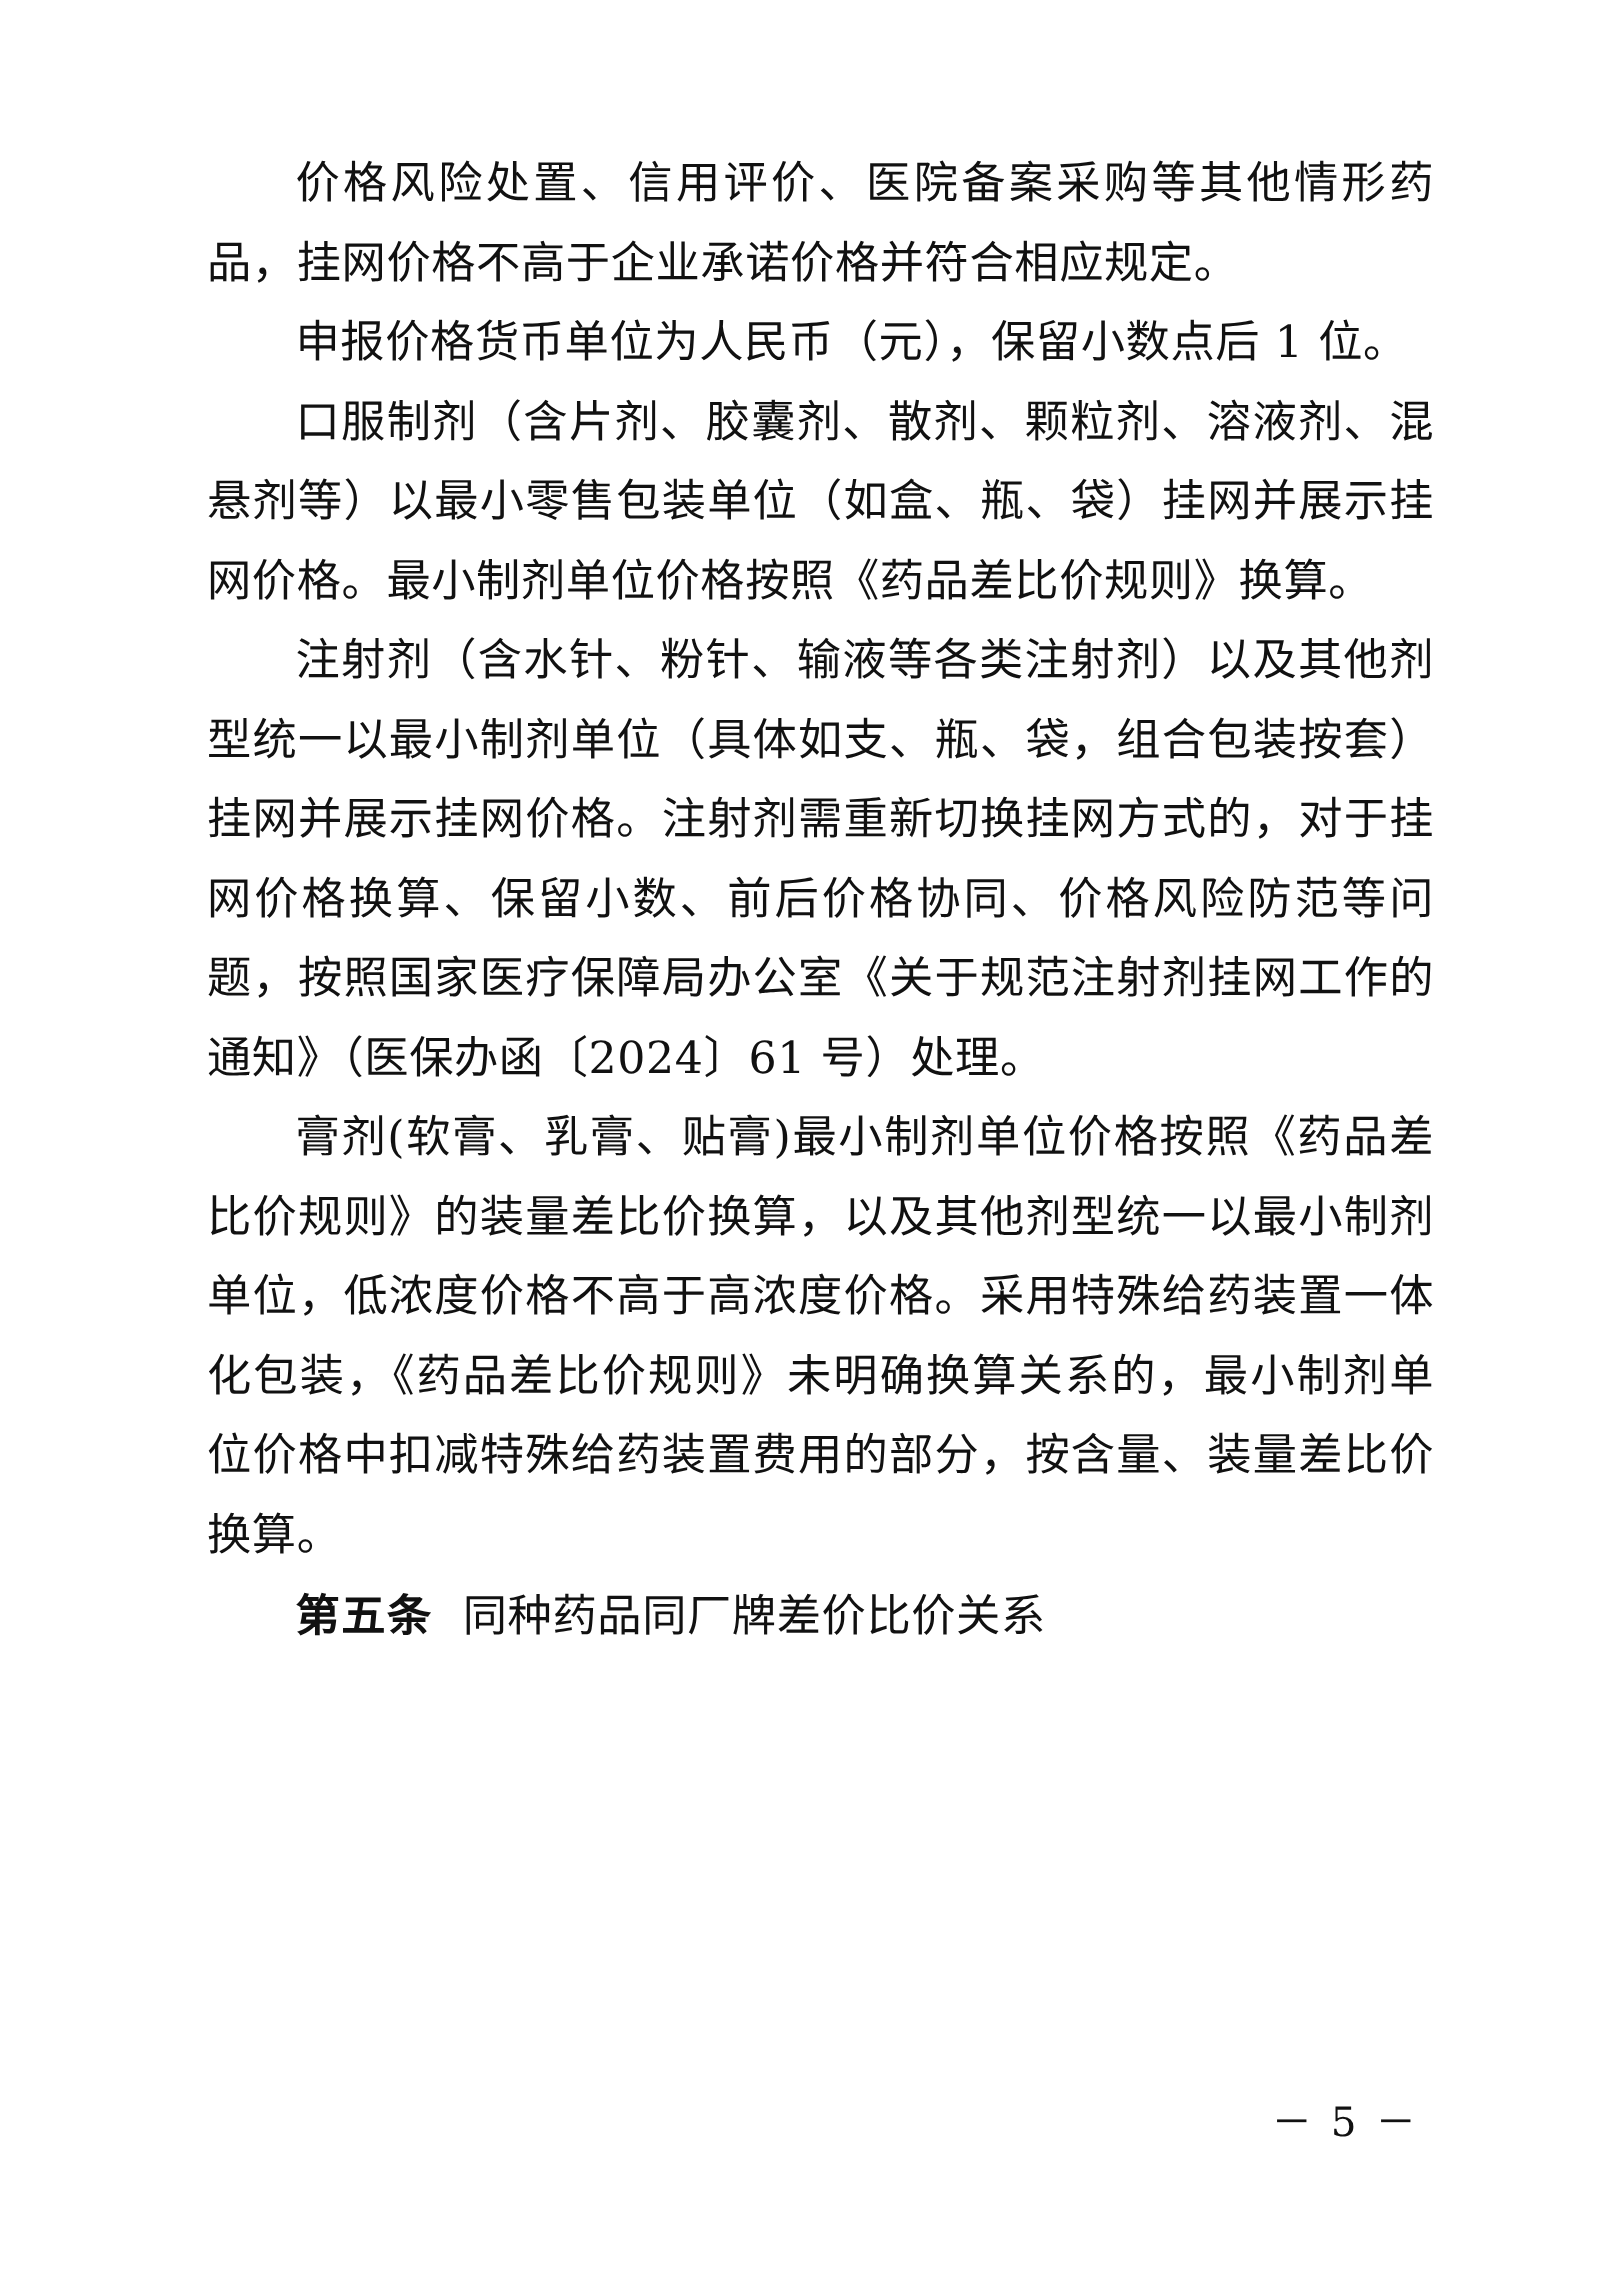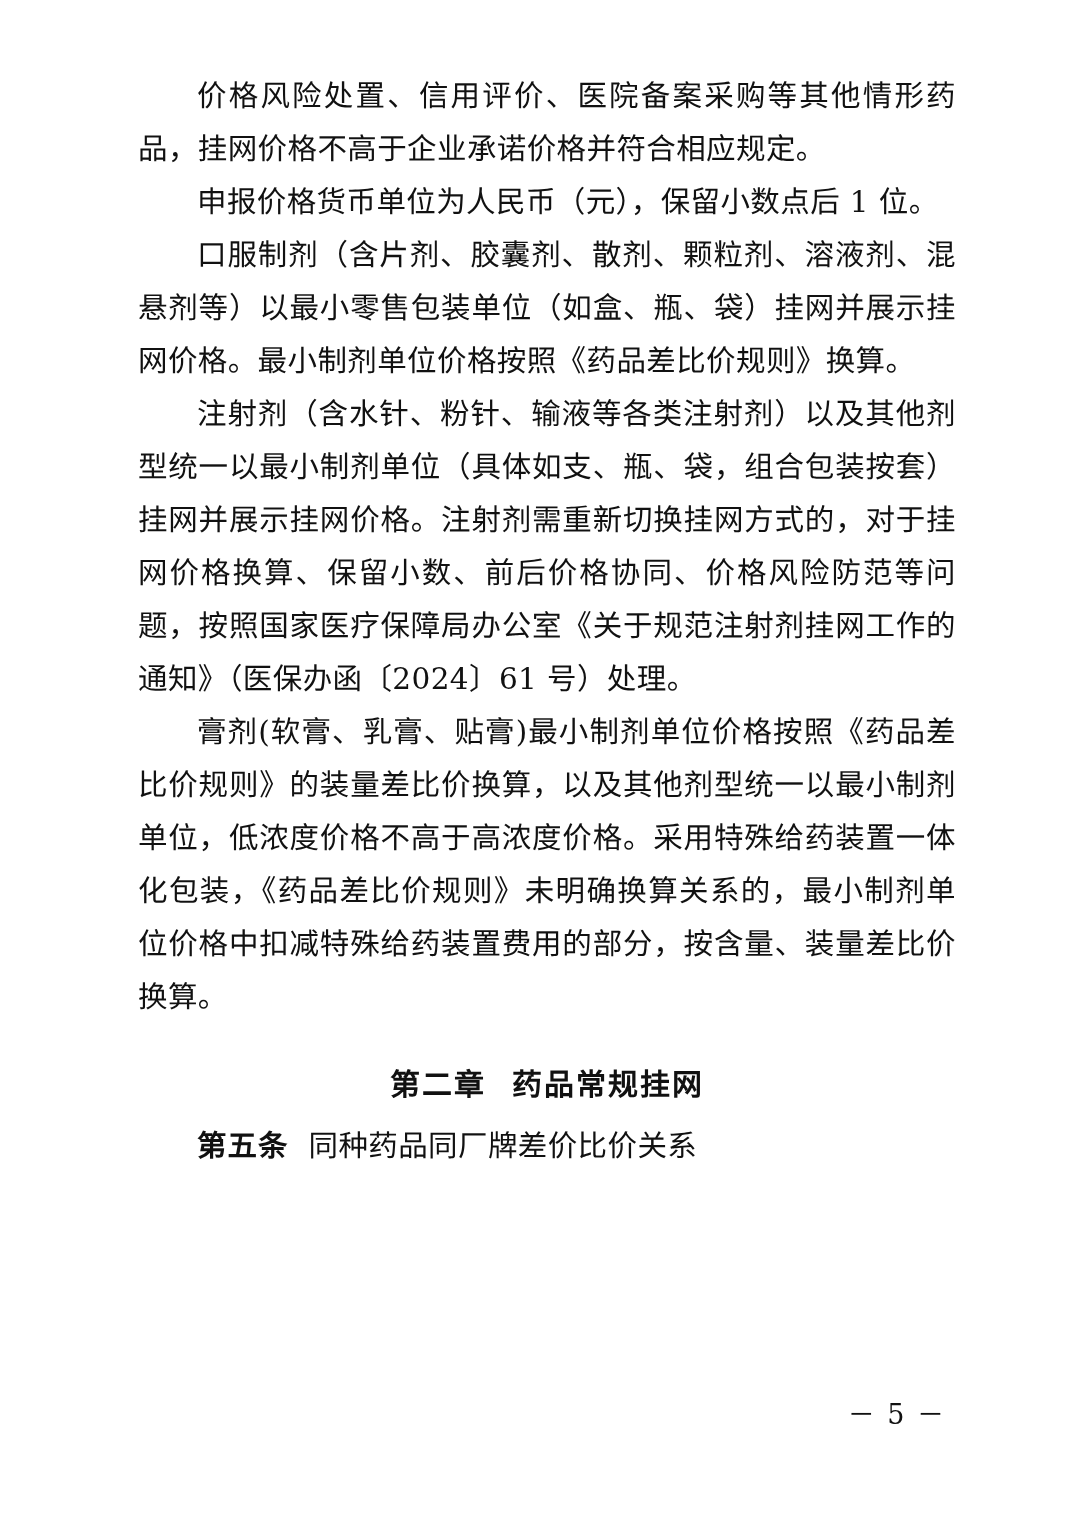--- a/index.html
+++ b/index.html
@@ -15,21 +15,21 @@
     color: #111111;
     overflow: hidden;
   }
   .page {
     position: absolute;
     left: 0;
     top: 0;
     width: 1074px;
     height: 1520px;
     box-sizing: border-box;
-    padding: 70px 118px 60px 138px;
+    padding: 96px 118px 60px 138px;
   }
   .doc-body {
     font-size: 29.5px;
     line-height: 53px;
     text-align: justify;
     text-justify: inter-ideograph;
     letter-spacing: 0.4px;
   }
   p {
     margin: 0;
@@ -78,23 +78,20 @@
 
     <p class="para">申报价格货币单位为人民币（元），保留小数点后 1 位。</p>
 
     <p class="para">口服制剂（含片剂、胶囊剂、散剂、颗粒剂、溶液剂、混悬剂等）以最小零售包装单位（如盒、瓶、袋）挂网并展示挂网价格。最小制剂单位价格按照《药品差比价规则》换算。</p>
 
     <p class="para">注射剂（含水针、粉针、输液等各类注射剂）以及其他剂型统一以最小制剂单位（具体如支、瓶、袋，组合包装按套）挂网并展示挂网价格。注射剂需重新切换挂网方式的，对于挂网价格换算、保留小数、前后价格协同、价格风险防范等问题，按照国家医疗保障局办公室《关于规范注射剂挂网工作的通知》（医保办函〔2024〕61 号）处理。</p>
 
     <p class="para">膏剂(软膏、乳膏、贴膏)最小制剂单位价格按照《药品差比价规则》的装量差比价换算，以及其他剂型统一以最小制剂单位，低浓度价格不高于高浓度价格。采用特殊给药装置一体化包装，《药品差比价规则》未明确换算关系的，最小制剂单位价格中扣减特殊给药装置费用的部分，按含量、装量差比价换算。</p>
 
 
-    <p class="chapter-title">
-      <span>第二章</span><span class="chapter-gap"></span><span>药品常规挂网</span>
-    </p>
 
     <p class="para">
       <span class="article-head">第五条</span><span class="article-gap"></span><span>同种药品同厂牌差价比价关系</span>
     </p>
 
   </div>
 
   <div class="page-number">－ 5 －</div>
 </div>
 

